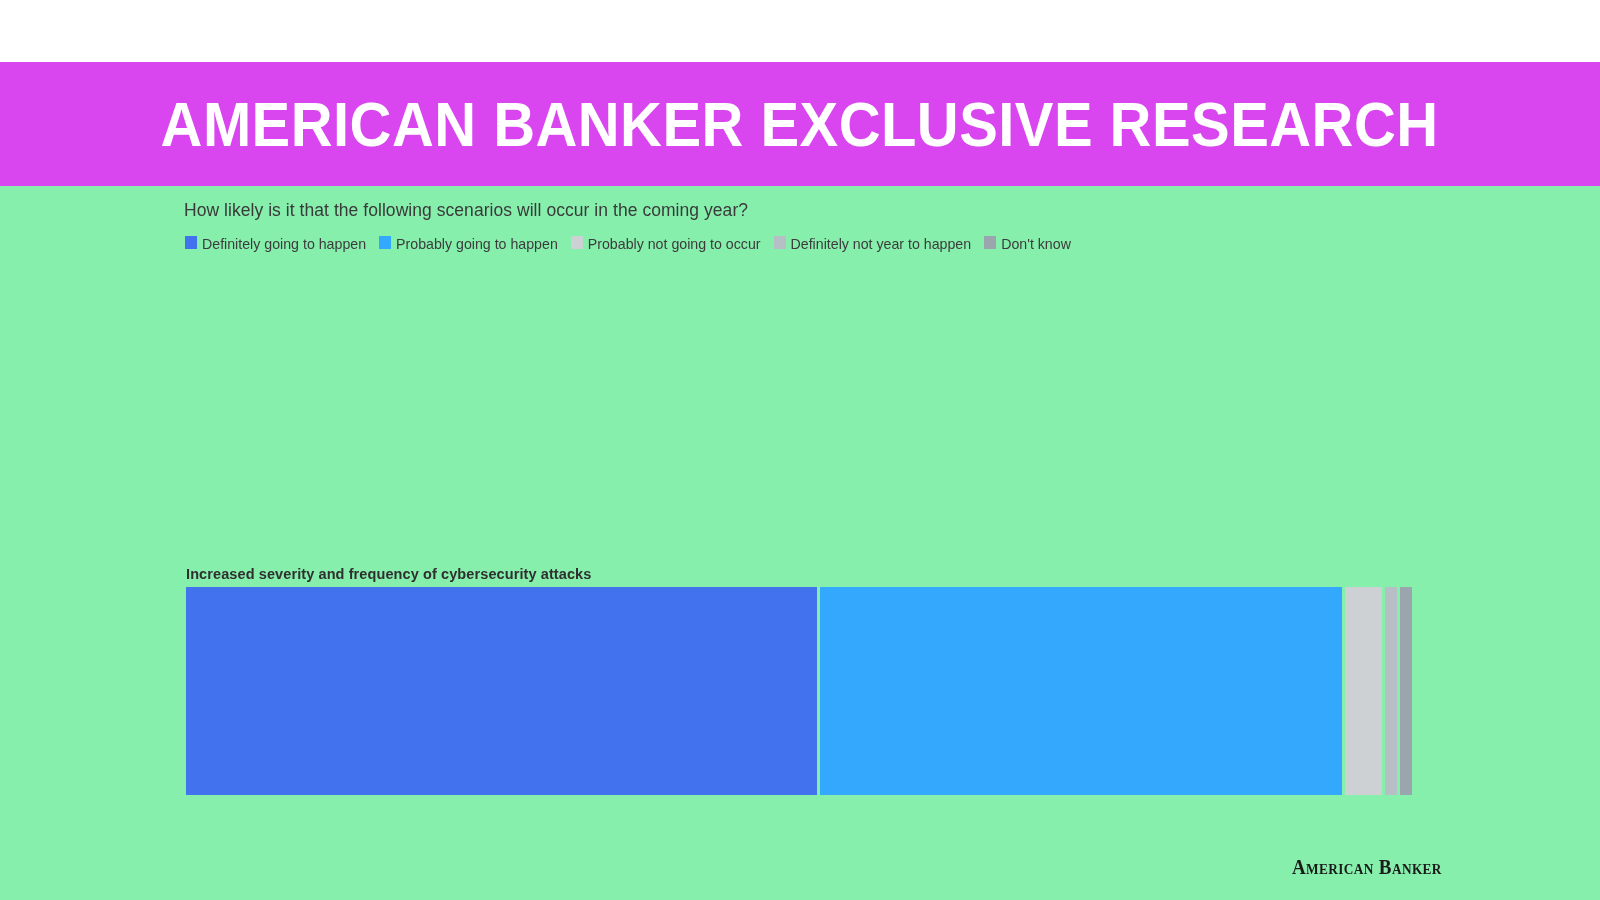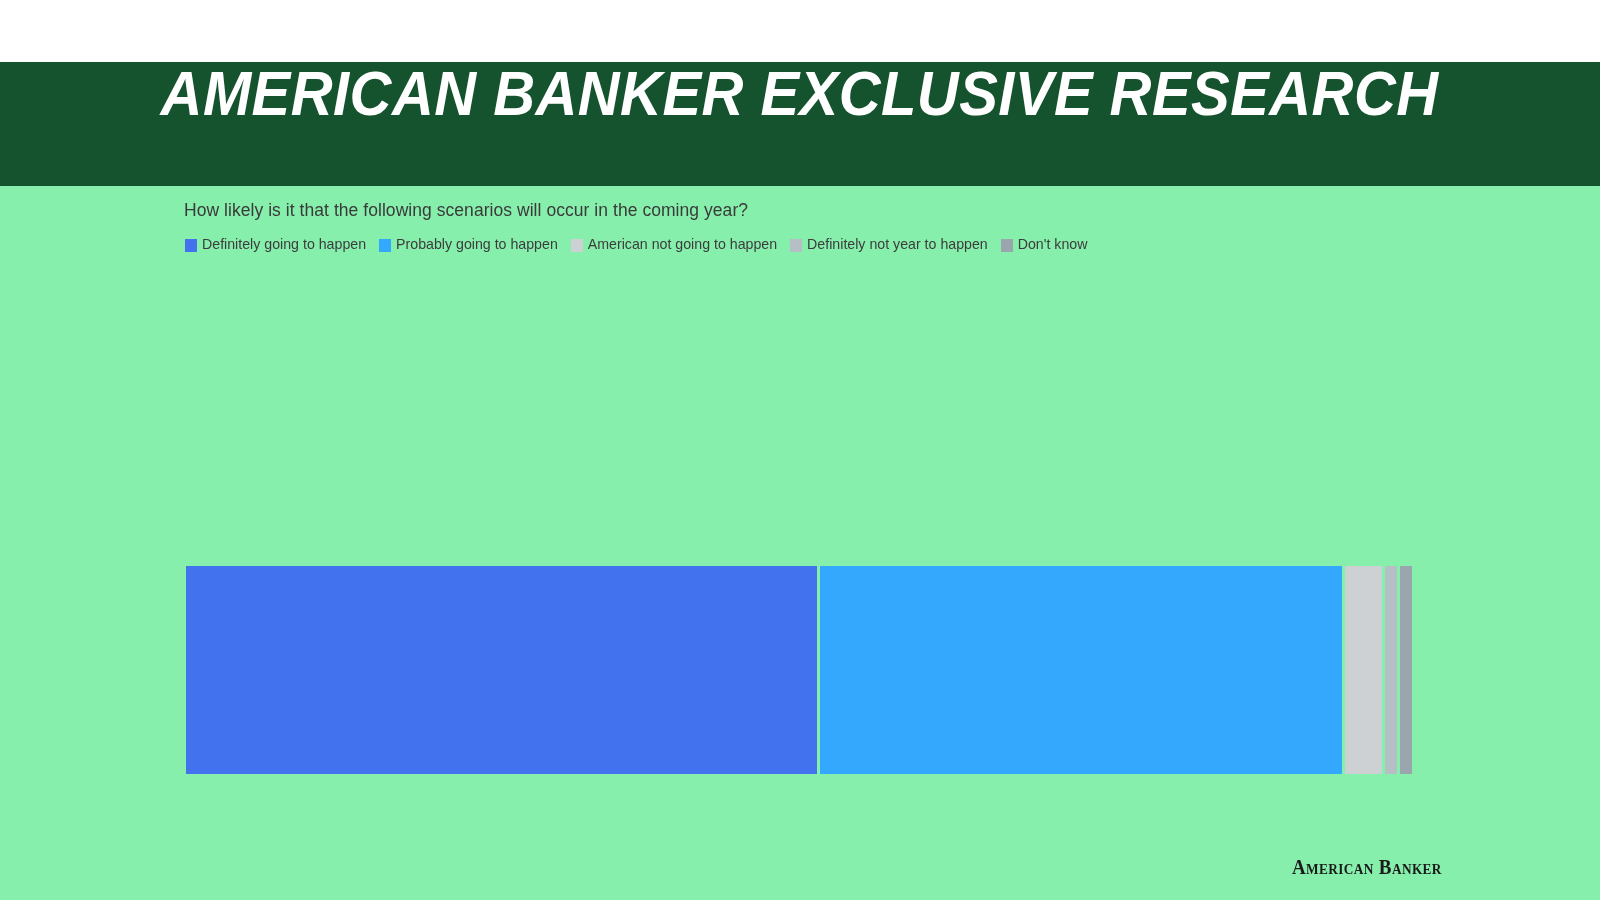--- a/index.html
+++ b/index.html
@@ -15,25 +15,24 @@
     position: relative;
   }
 
   
   #header-band {
     position: absolute;
     left: 0;
     top: 62px;
     width: 1600px;
     height: 124px;
-    background: #14532d;
+    background: #d946ef;
     display: flex;
-    align-items: flex-start;
+    align-items: center;
     justify-content: center;
-    font-style: italic;
   }
   #header-title {
     color: #ffffff;
     font-family: "Liberation Sans Narrow", "Liberation Sans", sans-serif;
     font-size: 63px;
     font-weight: bold;
     letter-spacing: 0.5px;
     line-height: 1;
     transform: scaleX(0.92);
     transform-origin: center;
@@ -65,21 +64,21 @@
     position: absolute;
     left: 185px;
     top: 50px;
     display: flex;
     align-items: center;
     gap: 13px;
     white-space: nowrap;
   }
   .legend-item {
     display: flex;
-    align-items: flex-end;
+    align-items: flex-start;
     gap: 5px;
   }
   .legend-swatch {
     width: 12px;
     height: 13px;
     display: inline-block;
     flex: 0 0 auto;
   }
   .legend-label {
     font-size: 14.2px;
@@ -157,34 +156,35 @@
       <div class="legend-item">
         <span class="legend-swatch" style="background: rgb(66, 114, 238);"></span>
         <span class="legend-label">Definitely going to happen</span>
       </div>
       <div class="legend-item">
         <span class="legend-swatch" style="background: rgb(51, 168, 252);"></span>
         <span class="legend-label">Probably going to happen</span>
       </div>
       <div class="legend-item">
         <span class="legend-swatch" style="background: rgb(205, 209, 212);"></span>
-        <span class="legend-label">American not going to happen</span>
+        <span class="legend-label">Probably not going to occur</span>
       </div>
       <div class="legend-item">
         <span class="legend-swatch" style="background: rgb(182, 190, 198);"></span>
         <span class="legend-label">Definitely not year to happen</span>
       </div>
       <div class="legend-item">
         <span class="legend-swatch" style="background: rgb(154, 165, 174);"></span>
         <span class="legend-label">Don't know</span>
       </div>
     </div>
 
 
   <div class="bar-group" id="bar-group-1">
+    <div class="bar-label">Increased severity and frequency of cybersecurity attacks</div>
     <div class="bar-track">
         <div class="bar-seg" style="background: rgb(66, 114, 238); width: 631.28px;"></div>
         <div class="bar-seg" style="background: rgb(51, 168, 252); width: 522.02px;"></div>
         <div class="bar-seg" style="background: rgb(205, 209, 212); width: 36.42px;"></div>
         <div class="bar-seg" style="background: rgb(182, 190, 198); width: 12.14px;"></div>
         <div class="bar-seg" style="background: rgb(154, 165, 174); width: 12.14px;"></div>
       </div>
   </div>
 
 

